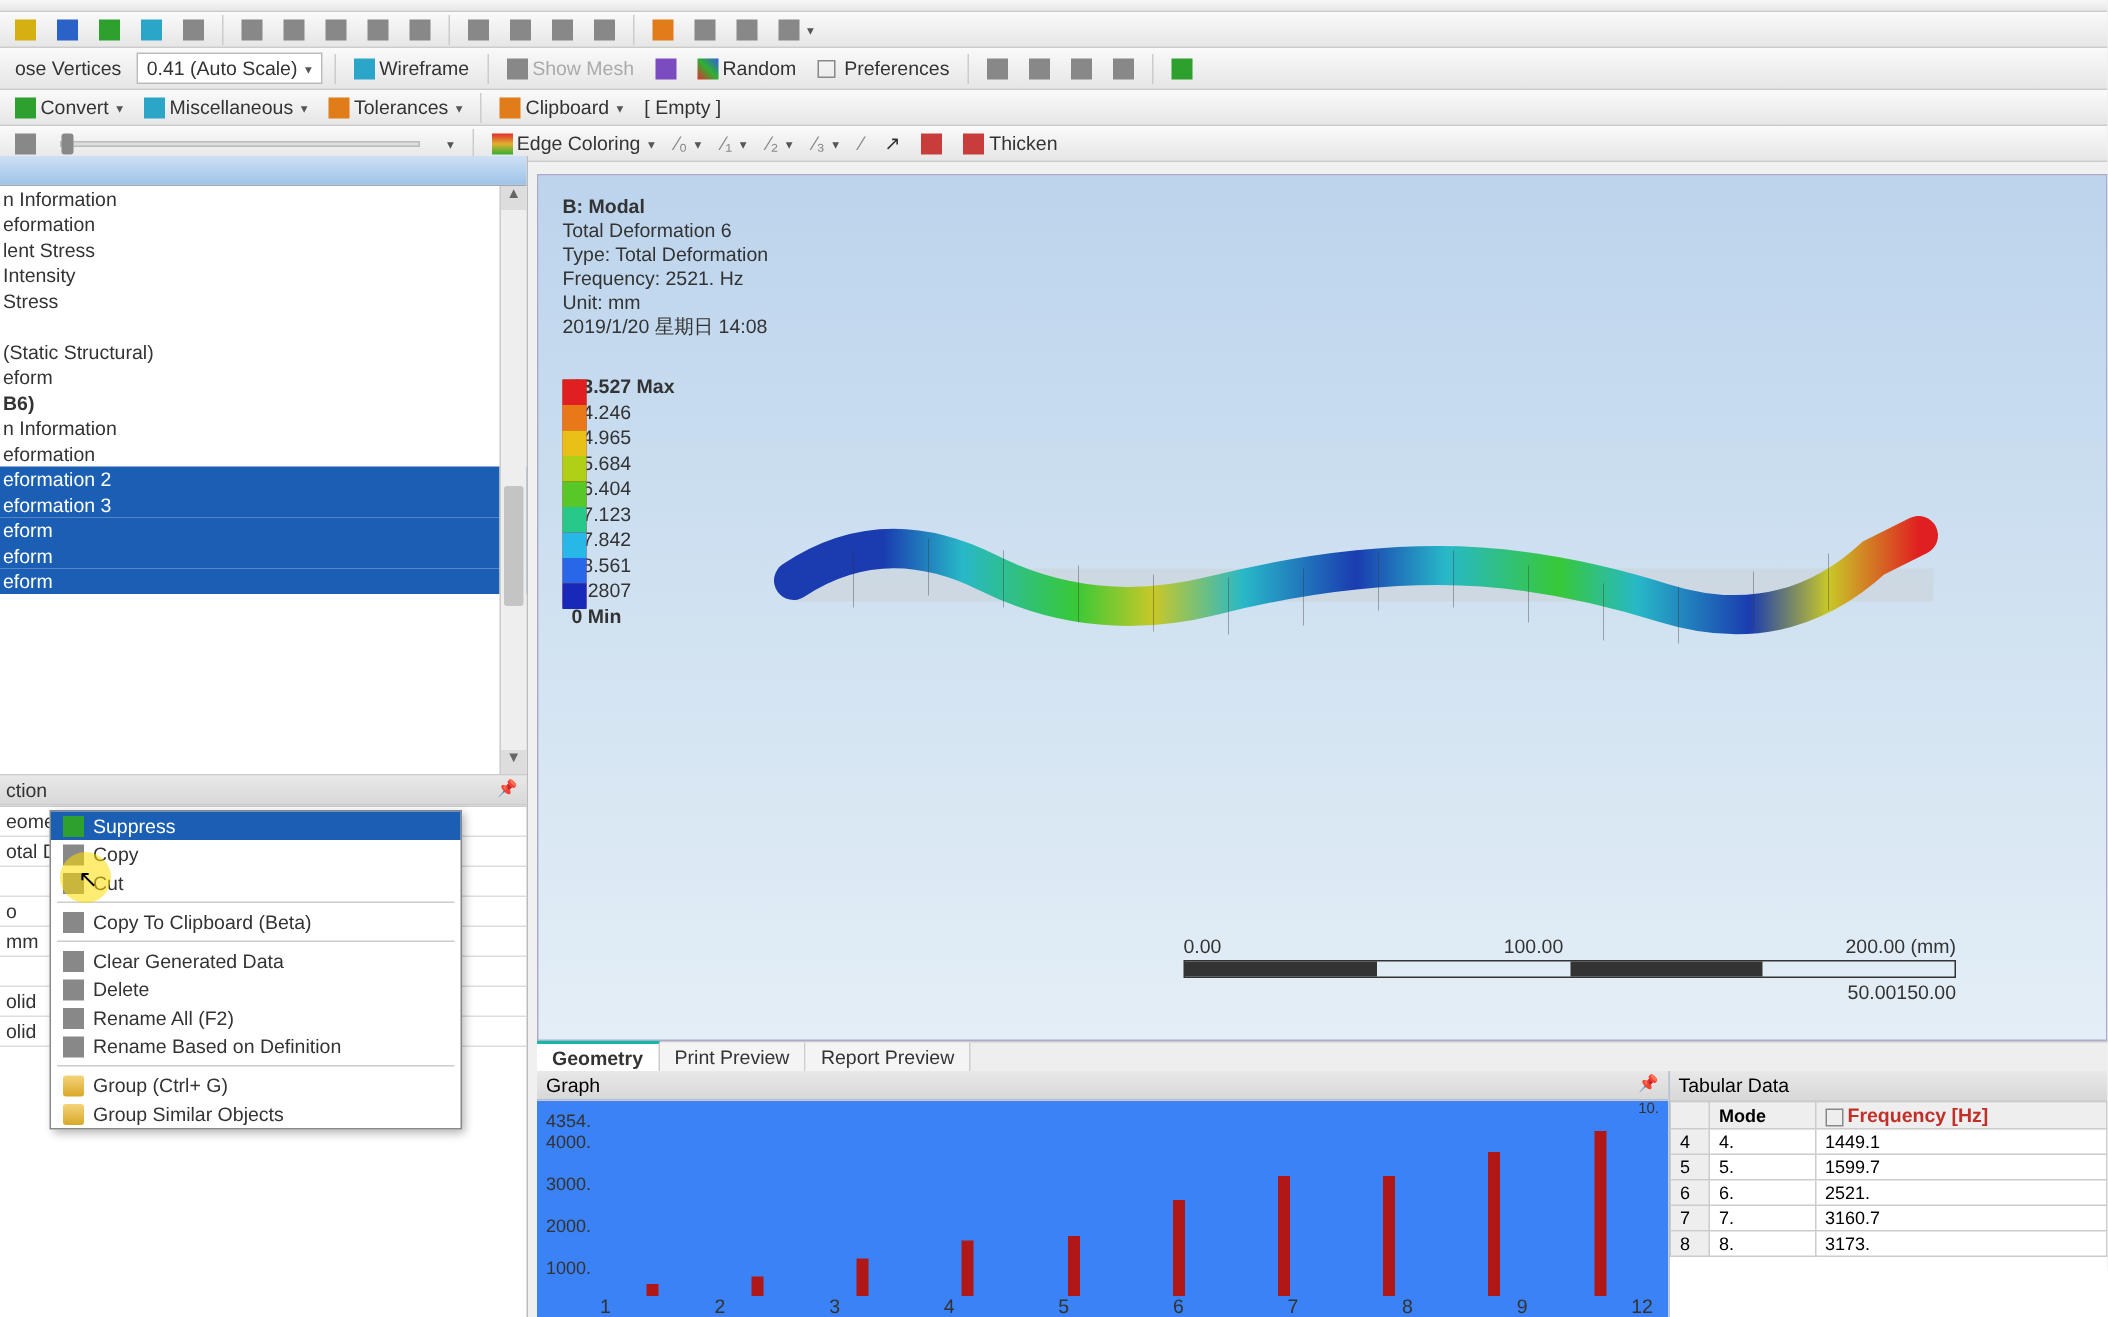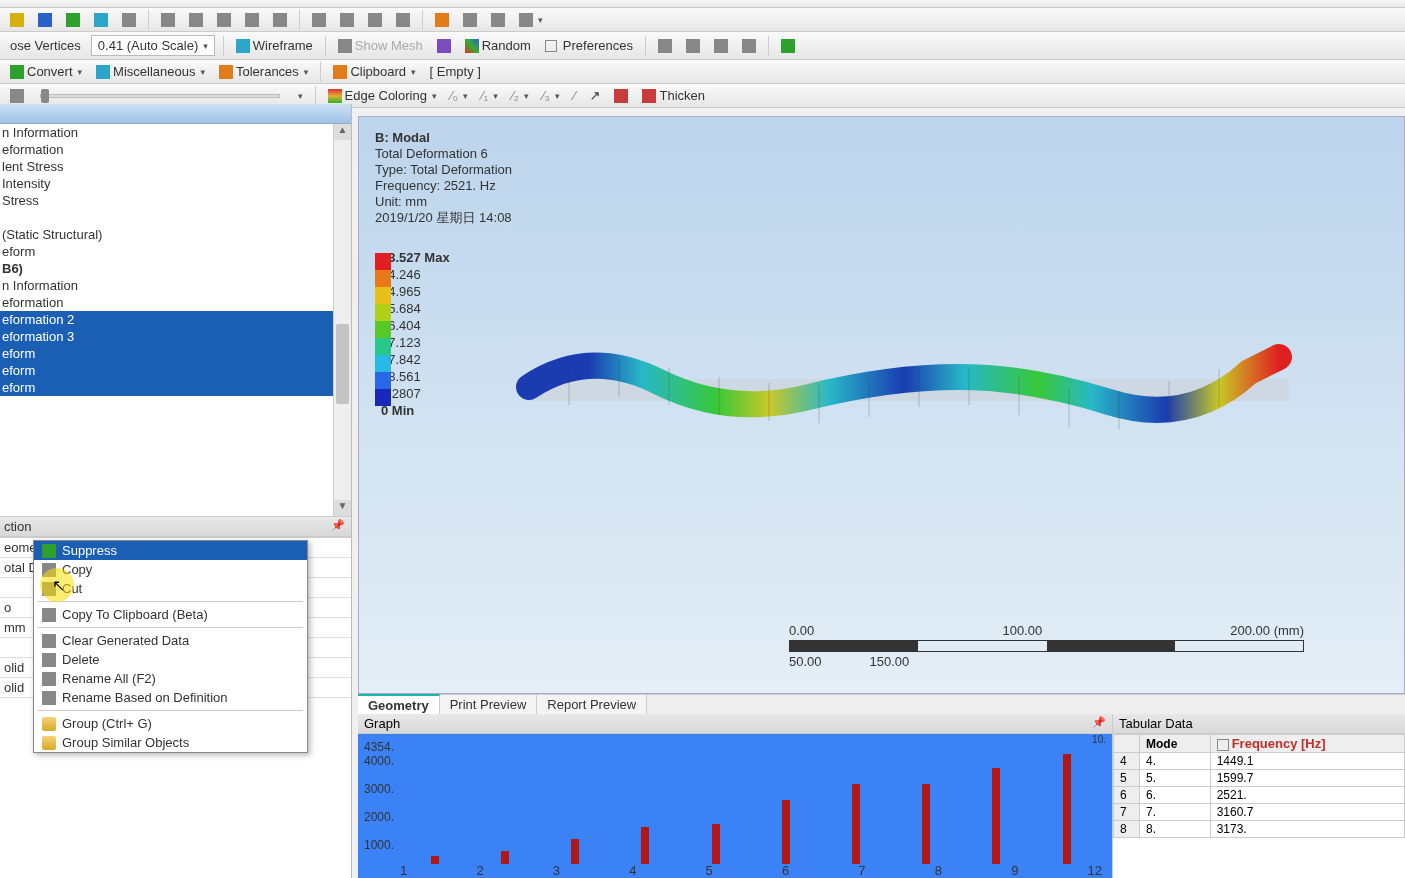--- a/index.html
+++ b/index.html
@@ -57,21 +57,21 @@
 .view3d .info b{font-weight:bold;}
 .legend{position:absolute;left:16px;top:132px;}
 .legend .bar{width:16px;height:152px;display:inline-block;vertical-align:top;}
 .legend .labels{display:inline-block;vertical-align:top;margin-left:6px;color:#333;line-height:17px;}
 .legend-seg{height:17px;}
 .scale{position:absolute;left:430px;bottom:24px;right:100px;color:#333;}
 .scale .ticks{display:flex;justify-content:space-between;}
 .scalebar{height:12px;border:1px solid #333;display:flex;margin-top:2px;}
 .scalebar div{flex:1;}
 .scalebar div:nth-child(odd){background:#333;}
-.scale .ticks2{display:flex;justify-content:flex-start;margin-top:2px;gap:48px;}
+.scale .ticks2{display:flex;justify-content:flex-end;margin-top:2px;}
 
 
 .beam-svg{position:absolute;left:150px;top:180px;}
 
 
 .view-tabs{position:absolute;left:358px;top:694px;right:0;height:20px;background:#eee;border-top:1px solid #ccc;display:flex;}
 .vtab{padding:2px 10px;border-right:1px solid #ccc;color:#333;background:#f4f4f4;}
 .vtab.active{background:#fff;font-weight:bold;border-top:2px solid #14b8a6;margin-top:-1px;}
 .bottom{position:absolute;left:358px;top:714px;right:0;bottom:0;display:flex;}
 .graph-pane{flex:1;border-right:1px solid #ccc;position:relative;background:#3b82f6;}

